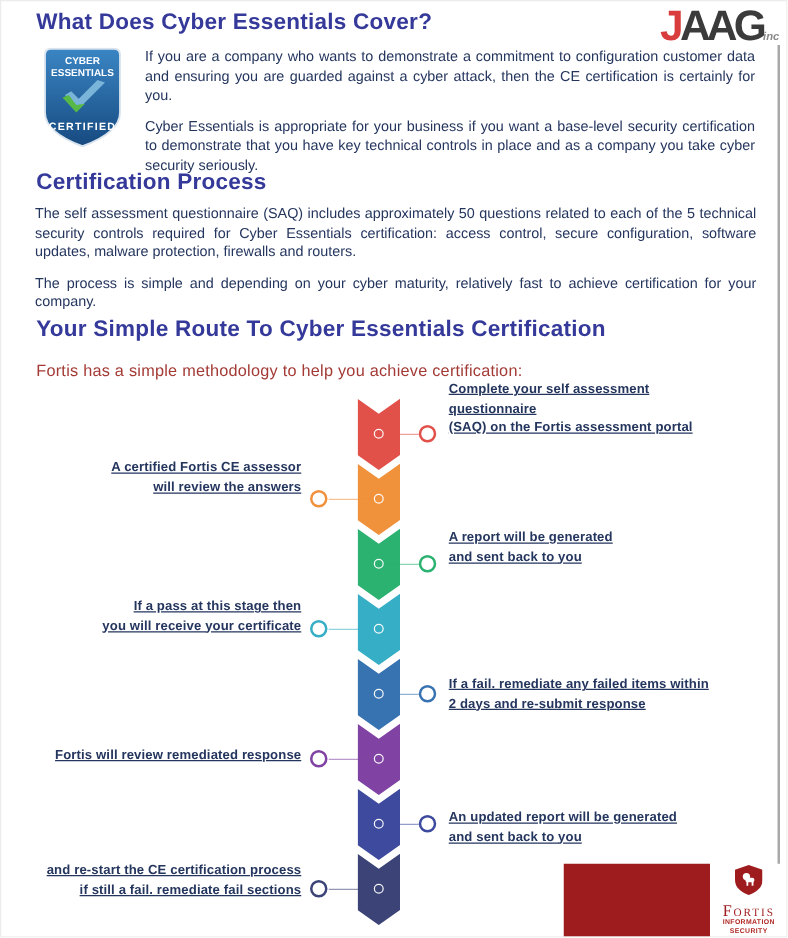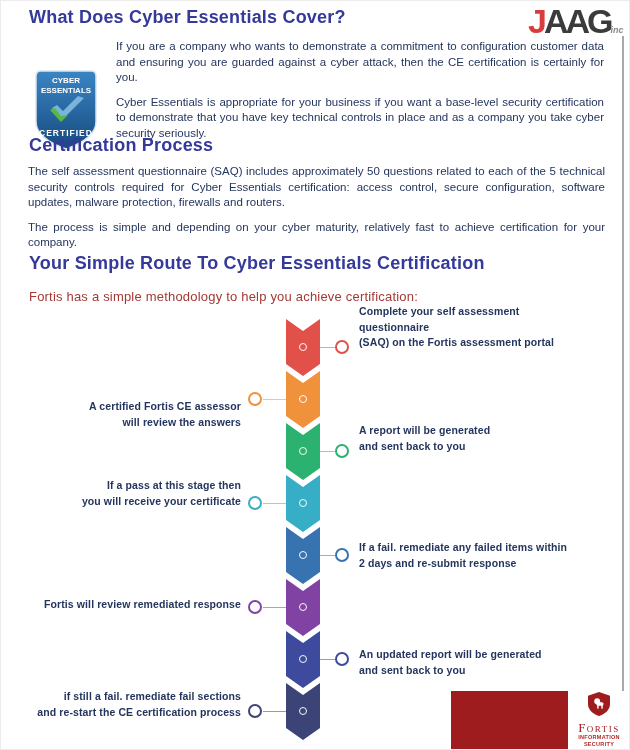--- a/index.html
+++ b/index.html
@@ -19,41 +19,41 @@
   }
   .body-text p + p { margin-top:9px; }
   
   .jaag { position:absolute; left:527px; top:0px; width:100px; height:40px; }
   .jaag .word { font-weight:bold; font-size:34px; letter-spacing:-3px; color:#3b3b3b; line-height:40px; }
   .jaag .j { color:#d93c3c; }
   .jaag .inc { font-size:9px; font-style:italic; color:#8a8a8a; letter-spacing:0; }
   
   .vrule { position:absolute; left:621px; top:35px; width:2px; height:655px; background:#a9a9a9; }
   
-  .badge { position:absolute; left:33px; top:37px; width:64px; height:80px;margin-top:32px; }
+  .badge { position:absolute; left:33px; top:37px; width:64px; height:80px; }
   
   .strap { position:absolute; left:28px; top:288px; font-size:13px; color:#a33a35; letter-spacing:.2px; }
   
   .timeline { position:absolute; left:285px; top:318px; width:34px; height:422px; }
   .chev {
     position:absolute; left:0; width:34px; height:57px;
     clip-path: polygon(0 0, 50% 12px, 100% 0, 100% 45px, 50% 100%, 0 45px);
   }
   .chev-dot {
     position:absolute; left:13px; width:8px; height:8px; border-radius:50%;
     border:1.5px solid rgba(255,255,255,.95); background:transparent;
   }
   .ring {
     position:absolute; width:14px; height:14px; border-radius:50%;
     background:#ffffff; border:2px solid #000;
   }
   .conn { position:absolute; height:1px; opacity:.55; }
   .step-text {
     position:absolute; font-size:10.5px; font-weight:bold; line-height:15.5px;
-    color:#24355e; letter-spacing:.1px;
+    color:#24355e; letter-spacing:.1px;text-decoration:underline;
   }
   .step-text.left { text-align:right; }
   
   .red-rect { position:absolute; left:450px; top:690px; width:117px; height:60px; }
   .fortis { position:absolute; left:566px; top:691px; width:64px; text-align:center; }
   .fortis .name { font-family:"Liberation Serif", serif; font-variant:small-caps; font-size:13px; letter-spacing:1.5px; color:#9e1c1e; line-height:13px; margin-top:1px; }
   .fortis .tag { font-size:5.5px; font-weight:bold; color:#b02a25; letter-spacing:.3px; line-height:7px; }
 </style>
 </head>
 <body>
@@ -133,21 +133,21 @@
   <div class="ring" style="left: 247px; top: 495px; border-color: rgb(54, 174, 197);"></div>
   <div class="conn" style="left: 262px; top: 606px; width: 36px; background: rgb(129, 67, 163);"></div>
   <div class="ring" style="left: 247px; top: 599px; border-color: rgb(129, 67, 163);"></div>
   <div class="conn" style="left: 262px; top: 710px; width: 36px; background: rgb(60, 67, 119);"></div>
   <div class="ring" style="left: 247px; top: 703px; border-color: rgb(60, 67, 119);"></div>
 
   <div class="step-text" style="left:358px; top:303px; width:230px;">
     <div>Complete your self assessment questionnaire</div>
     <div>(SAQ) on the Fortis assessment portal</div>
   </div>
-  <div class="step-text left" style="left:40px; top:366px; width:200px;margin-top:32px;">
+  <div class="step-text left" style="left:40px; top:366px; width:200px;">
     <div>A certified Fortis CE assessor</div>
     <div>will review the answers</div>
   </div>
   <div class="step-text" style="left:358px; top:422px; width:230px;">
     <div>A report will be generated</div>
     <div>and sent back to you</div>
   </div>
   <div class="step-text left" style="left:40px; top:477px; width:200px;">
     <div>If a pass at this stage then</div>
     <div>you will receive your certificate</div>
@@ -157,22 +157,22 @@
     <div>2 days and re-submit response</div>
   </div>
   <div class="step-text left" style="left:40px; top:596px; width:200px;">
     <div>Fortis will review remediated response</div>
   </div>
   <div class="step-text" style="left:358px; top:646px; width:230px;">
     <div>An updated report will be generated</div>
     <div>and sent back to you</div>
   </div>
   <div class="step-text left" style="left:28px; top:688px; width:212px;">
+    <div>and re-start the CE certification process</div>
     <div>if still a fail. remediate fail sections</div>
-    <div>and re-start the CE certification process</div>
   </div>
 
   <div class="red-rect" style="background: rgb(158, 28, 30);"></div>
   <div class="fortis">
     <svg width="22" height="24" viewBox="0 0 24 26">
       <path d="M12 0 L24 4 V13 C24 20 18 24 12 26 C6 24 0 20 0 13 V4 Z" fill="#9e1c1e"></path>
       <circle cx="10" cy="10" r="3.2" fill="#ffffff"></circle>
       <rect x="9" y="11" width="8" height="4" rx="2" fill="#ffffff"></rect>
       <rect x="10" y="14" width="1.6" height="4" fill="#ffffff"></rect>
       <rect x="14.5" y="14" width="1.6" height="4" fill="#ffffff"></rect>

